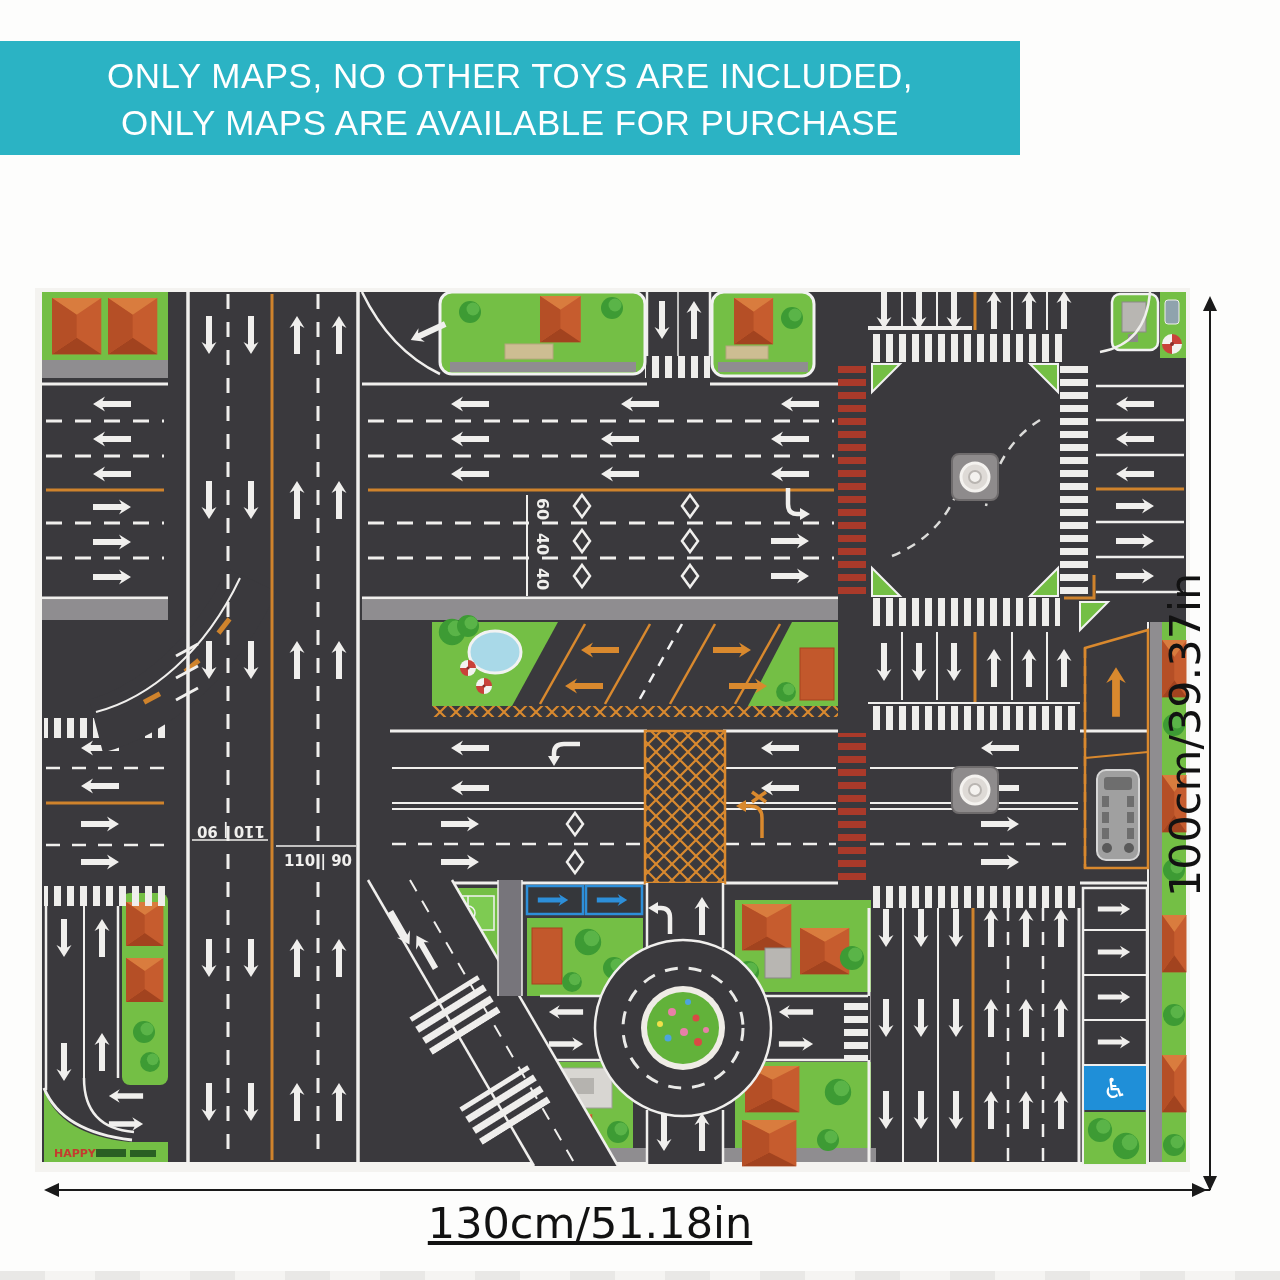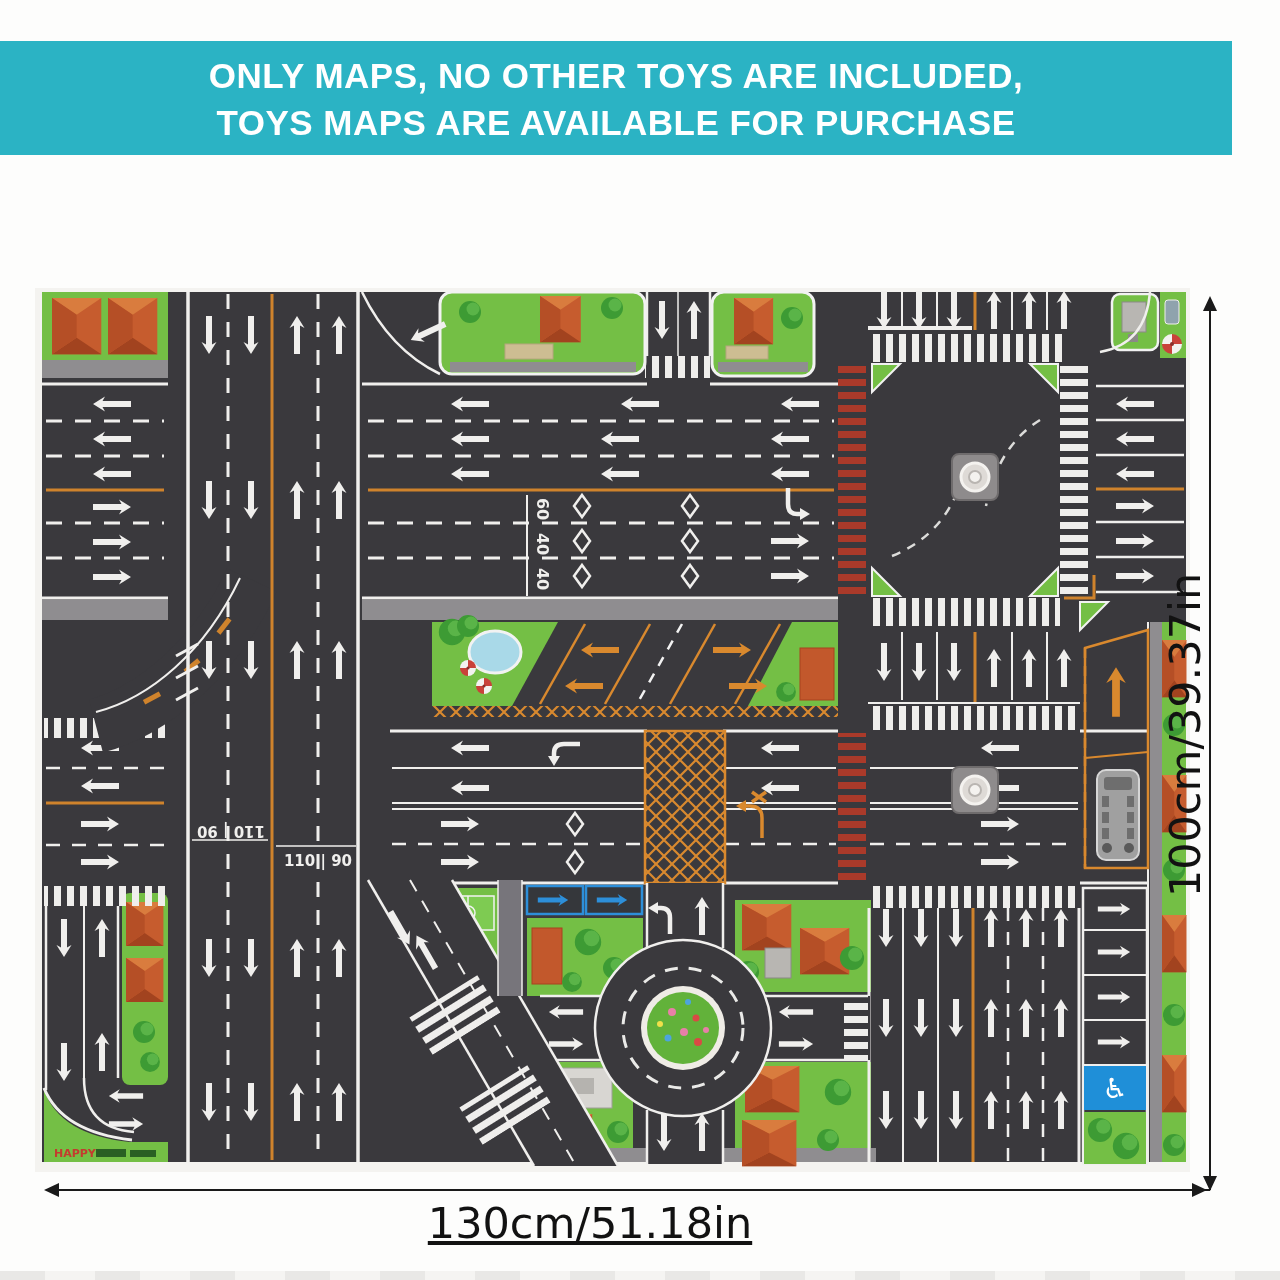--- a/index.html
+++ b/index.html
@@ -2,23 +2,23 @@
 <html><head>
 <meta charset="utf-8">
 <style>
   html,body{margin:0;padding:0;}
   body{
     width:1280px;height:1280px;position:relative;overflow:hidden;
     background:#fdfdfc;
     font-family:"Liberation Sans","DejaVu Sans",sans-serif;
   }
   .banner{
-    position:absolute;left:0;top:41px;width:1232px;height:114px;
+    position:absolute;left:0;top:41px;width:1020px;height:114px;
     background:#2bb3c4;color:#ffffff;text-align:center;
-    font-weight:bold;font-size:35px;line-height:47px;letter-spacing:.5px;
+    font-weight:normal;font-size:35px;line-height:47px;letter-spacing:.5px;
     padding-top:11px;box-sizing:border-box;
   }
   .mat{position:absolute;left:35px;top:288px;width:1155px;height:884px;}
   .dim-label{
     position:absolute;color:#121212;
     font-family:"DejaVu Sans","Liberation Sans",sans-serif;
     font-size:43px;font-weight:normal;
   }
   #width-label{left:420px;top:1198px;width:340px;text-align:center;text-decoration:underline;}
   #height-label{
@@ -37,21 +37,21 @@
     position:absolute;left:0;top:1271px;width:1280px;height:9px;
     background:repeating-linear-gradient(90deg,#e9e8e6 0 45px,#f5f4f2 45px 95px);
   }
   svg text{font-family:"DejaVu Sans","Liberation Sans",sans-serif;}
 </style>
 </head>
 <body>
 
 <div class="banner">
   <div>ONLY MAPS, NO OTHER TOYS ARE INCLUDED,</div>
-  <div>TOYS MAPS ARE AVAILABLE FOR PURCHASE</div>
+  <div>ONLY MAPS ARE AVAILABLE FOR PURCHASE</div>
 </div>
 
 <svg class="mat" viewBox="35 288 1155 884" xmlns="http://www.w3.org/2000/svg">
   <defs>
     <polygon id="aU" points="0,-19 7.5,-7 3,-9.5 3,19 -3,19 -3,-9.5 -7.5,-7"></polygon>
     <g id="hkL">
       <path d="M4,18 V2 Q4,-8 -5,-8 H-8" fill="none" stroke="#f0efed" stroke-width="4.5"></path>
       <path d="M-8,-14 L-18,-8 L-8,-2 Z" fill="#f0efed"></path>
     </g>
     <path id="dmd" d="M0,-11 L8,0 L0,11 L-8,0 Z" fill="none" stroke="#f0efed" stroke-width="2.5"></path>

